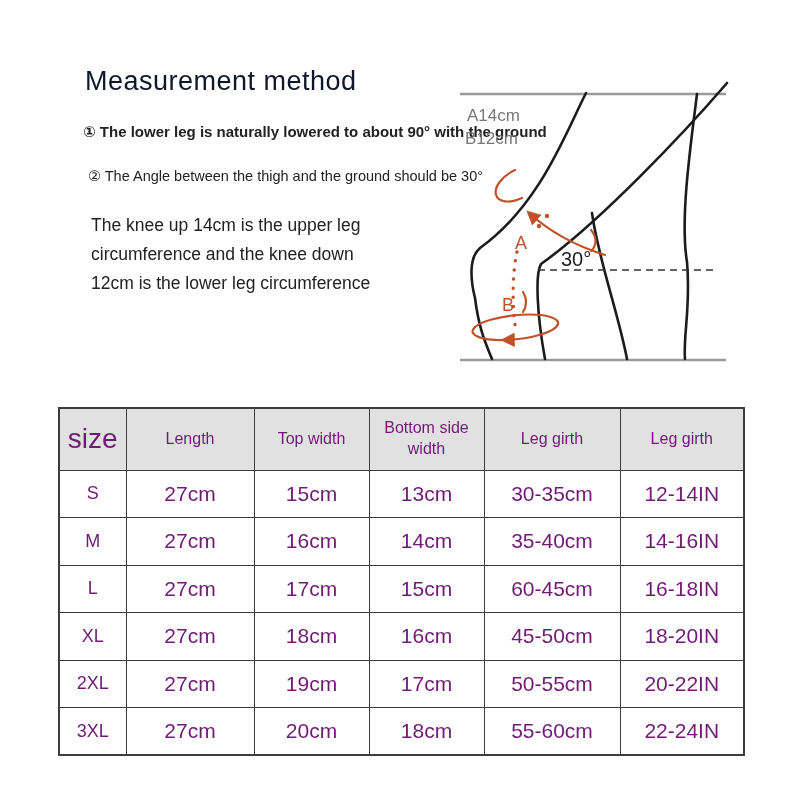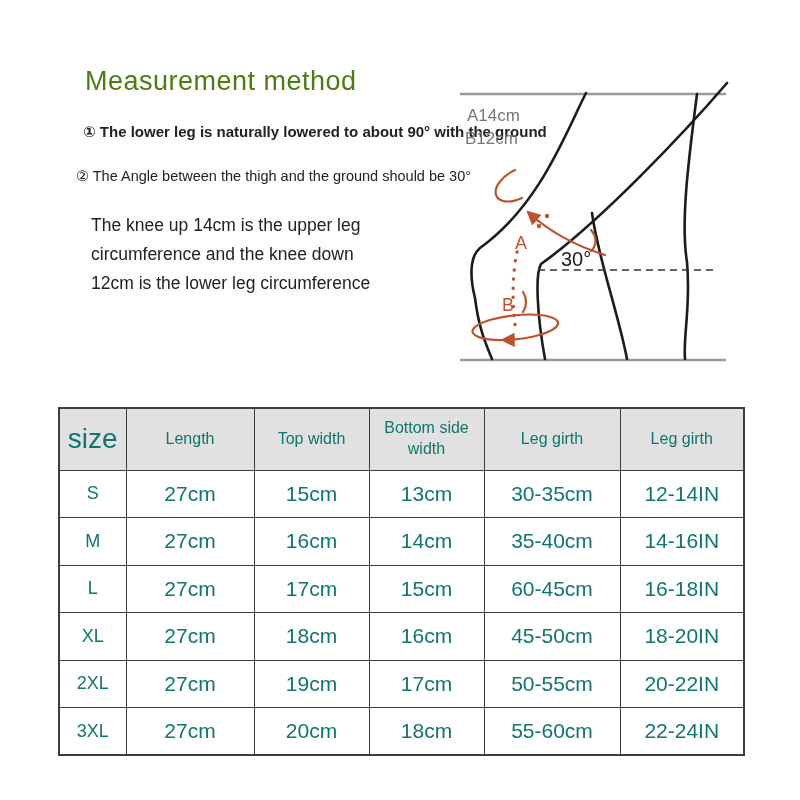--- a/index.html
+++ b/index.html
@@ -10,45 +10,45 @@
     --header-bg:#e1e1e1;
     --border-color:#3d3d3d;
     --text:#222222;
   }
   *{margin:0;padding:0;box-sizing:border-box;}
   html,body{width:800px;height:800px;background:#ffffff;overflow:hidden;}
   body{font-family:"Liberation Sans","DejaVu Sans",sans-serif;color:var(--text);position:relative;}
 
   .page-title{
     position:absolute;left:85px;top:66px;
-    font-size:27px;font-weight:500;letter-spacing:.5px;color:#4d7c0f;
+    font-size:27px;font-weight:500;letter-spacing:.5px;color:#0f172a;
   }
   .step1{
     position:absolute;left:83px;top:123px;
     font-size:15px;font-weight:600;white-space:nowrap;
   }
   .step2{
-    position:absolute;left:76px;top:168px;
+    position:absolute;left:88px;top:168px;
     font-size:14.5px;font-weight:500;white-space:nowrap;
   }
   .note{
     position:absolute;left:91px;top:211px;width:290px;
     font-size:17.5px;font-weight:400;line-height:29px;
   }
 
   .diagram{position:absolute;left:440px;top:80px;}
 
   .size-table{
     position:absolute;left:58px;top:407px;
     border-collapse:collapse;table-layout:fixed;
   }
   .size-table th,.size-table td{
     border:1.5px solid var(--border-color);
     text-align:center;vertical-align:middle;
-    font-weight:400;color:#0f766e;
+    font-weight:400;color:#701a75;
   }
   .size-table{border:2px solid var(--border-color);}
   .size-table th{
     background:var(--header-bg);
     height:62px;font-size:16px;font-weight:500;
     padding:0 4px;line-height:1.3;
   }
   .size-table th.size-header{font-size:28px;font-weight:500;}
   .size-table td{height:47.5px;font-size:21px;}
   .size-table td.size-col{font-size:18px;}

